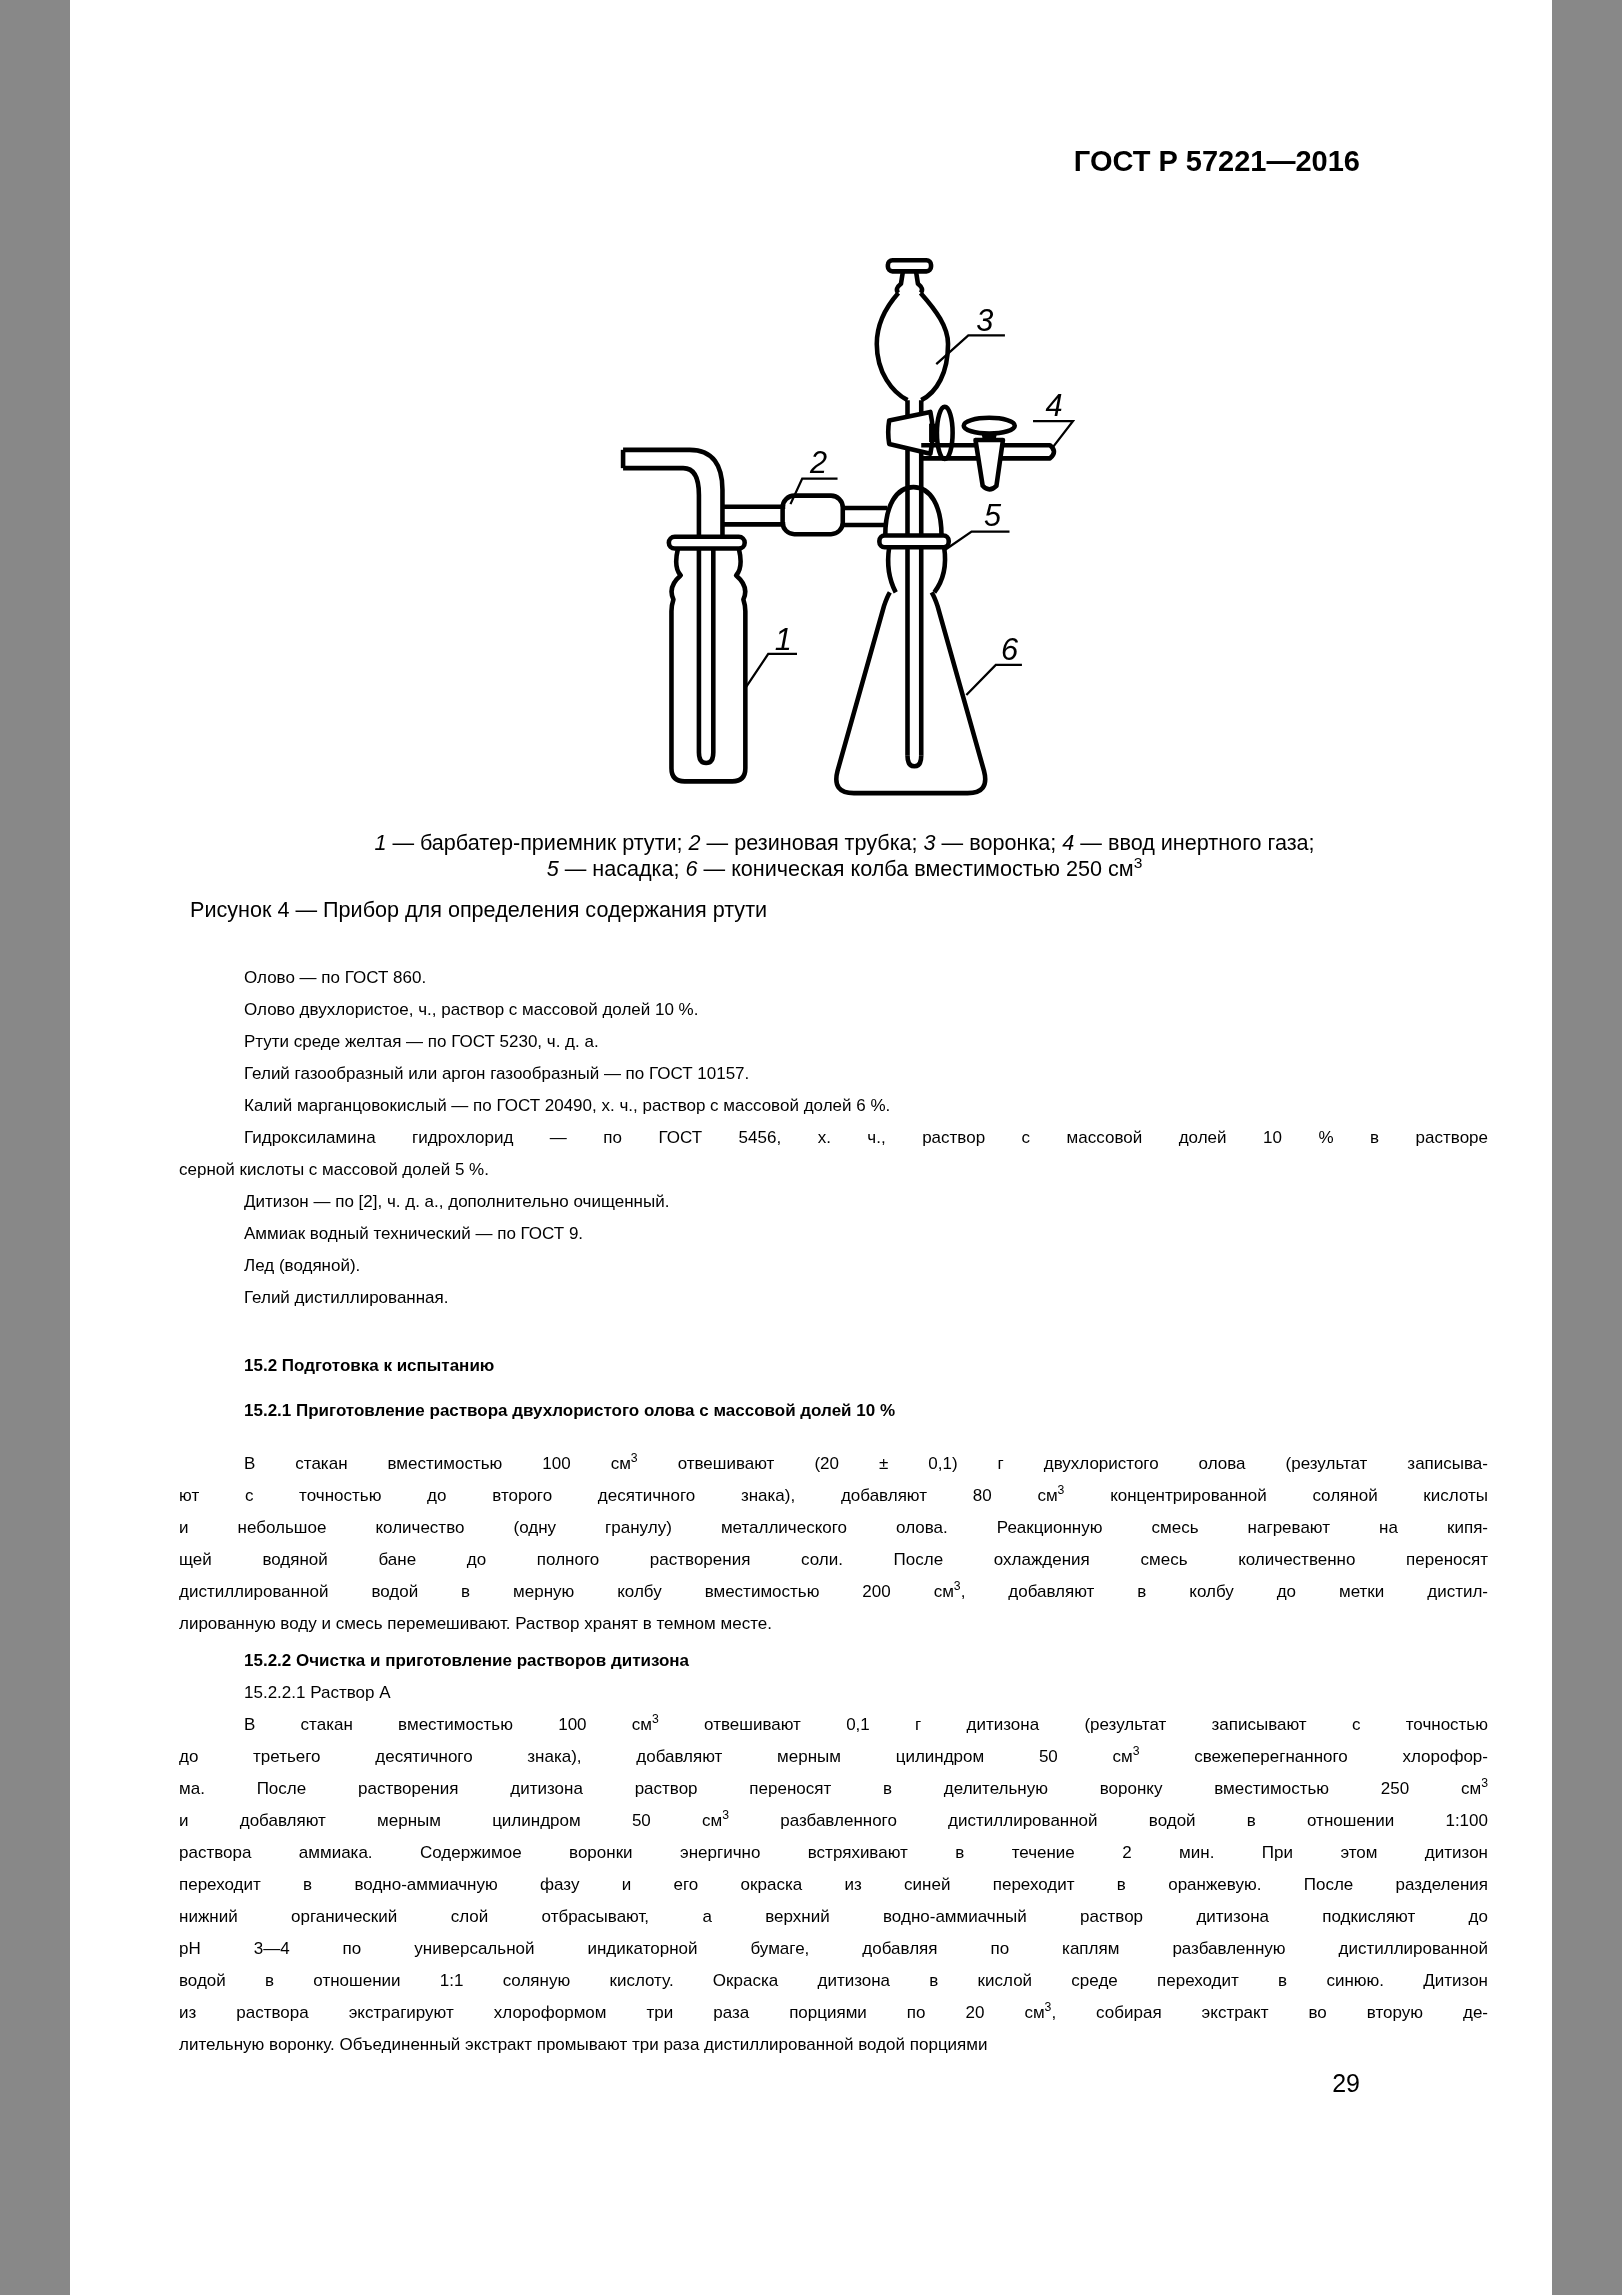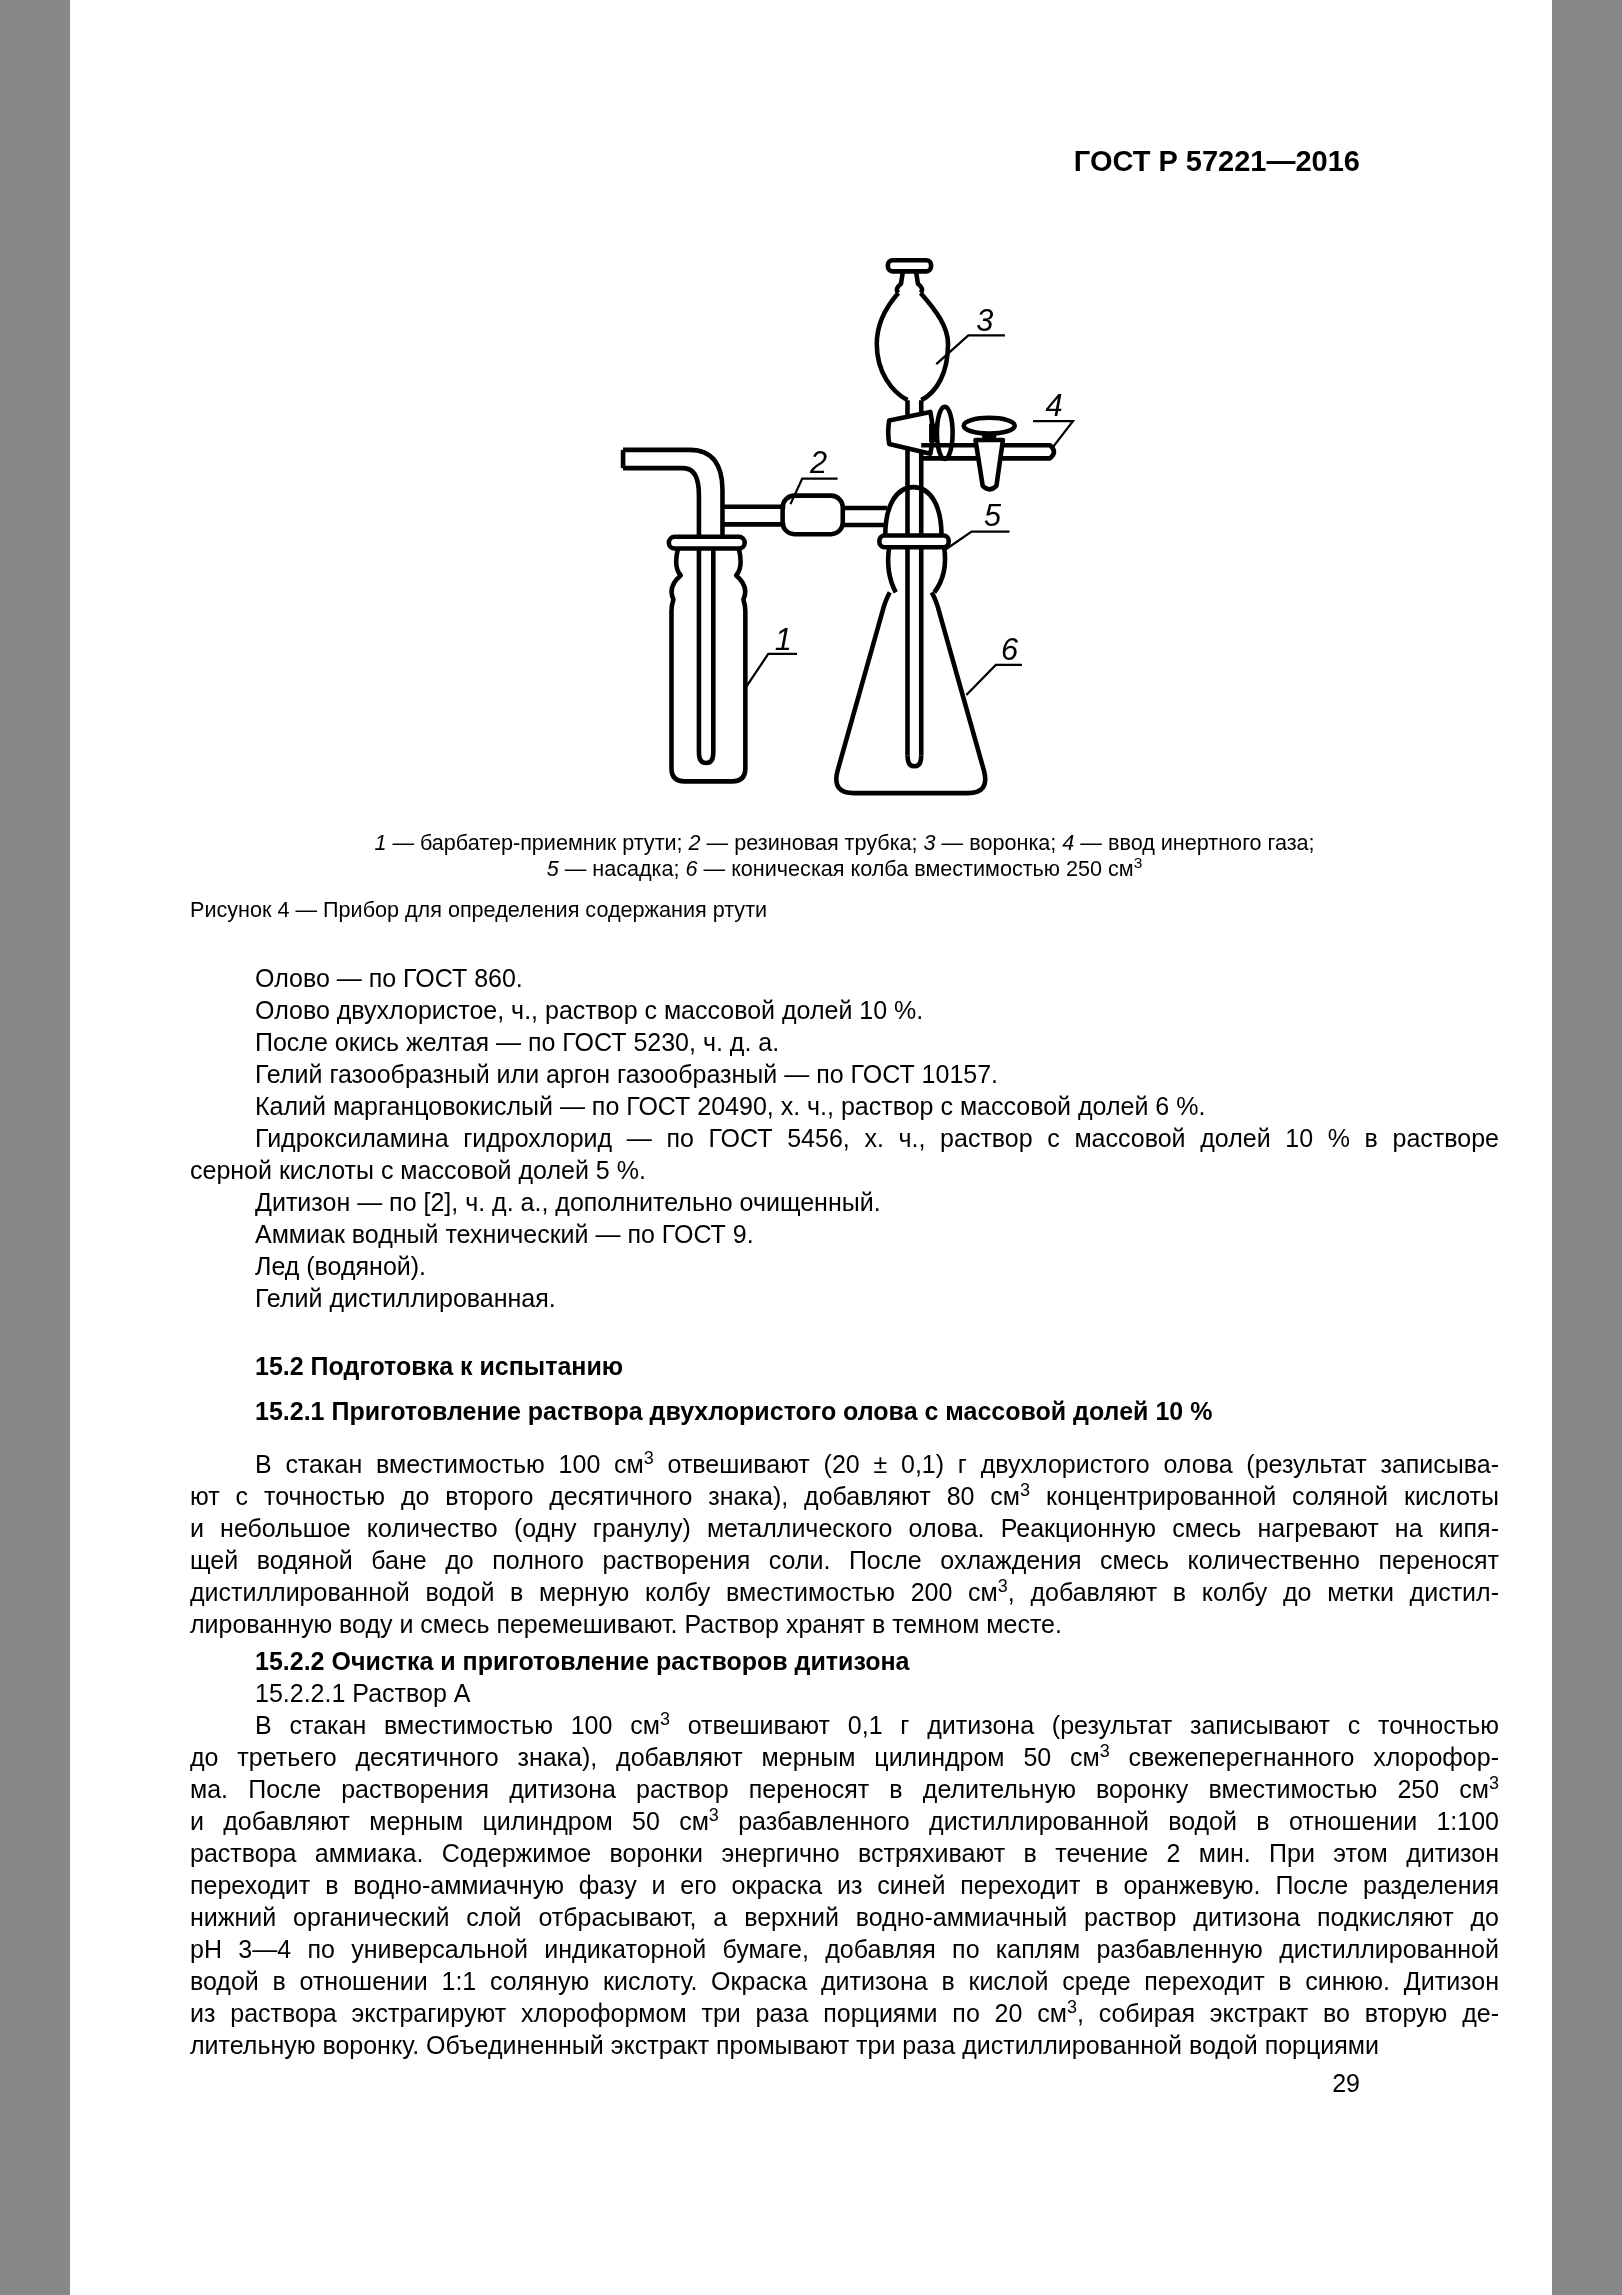--- a/index.html
+++ b/index.html
@@ -17,22 +17,22 @@
   .caption {
     position:absolute; left:120px; top:830px; width:1309px;
     text-align:center; font-size:21.6px; line-height:26px;
   }
   .fig-title {
     position:absolute; left:120px; top:897px; width:1309px;
     text-align:left; font-size:21.6px;
   }
   .it { font-style:italic; }
   .body-block {
-    position:absolute; left:120px; top:962px; width:1309px;
-    font-size:25px; line-height:32px;
+    position:absolute; left:109px; top:962px; width:1309px;
+    font-size:17px; line-height:32px;
   }
   .bl { white-space:normal; }
   .bl.ind { padding-left:65px; }
   .bl.j { text-align:justify; text-align-last:justify; }
   .bl.hb { font-weight:bold; }
   sup { font-size:72%; vertical-align:super; line-height:0; }
   .page-num { position:absolute; top:2069px; right:192px; font-size:25px; }
   .glass { stroke:#000; stroke-width:7; fill:none; stroke-linejoin:round; }
   .whitefill { fill:#ffffff; }
   .leader { stroke:#000; stroke-width:3.5; fill:none; }
@@ -117,21 +117,21 @@
   <div class="caption" id="caption-lines">
       <div class="cap-line"><span class="it">1</span><span> — барбатер-приемник ртути; </span><span class="it">2</span><span> — резиновая трубка; </span><span class="it">3</span><span> — воронка; </span><span class="it">4</span><span> — ввод инертного газа;</span></div>
       <div class="cap-line"><span class="it">5</span><span> — насадка; </span><span class="it">6</span><span> — коническая колба вместимостью 250 см<sup>3</sup></span></div>
     </div>
 
   <div class="fig-title">Рисунок 4 — Прибор для определения содержания ртути</div>
 
   <div class="body-block" id="body-lines">
       <div class="bl ind">Олово — по ГОСТ 860.</div>
       <div class="bl ind">Олово двухлористое, ч., раствор с массовой долей 10 %.</div>
-      <div class="bl ind">После окись желтая — по ГОСТ 5230, ч. д. а.</div>
+      <div class="bl ind">Ртути среде желтая — по ГОСТ 5230, ч. д. а.</div>
       <div class="bl ind">Гелий газообразный или аргон газообразный — по ГОСТ 10157.</div>
       <div class="bl ind">Калий марганцовокислый — по ГОСТ 20490, х. ч., раствор с массовой долей 6 %.</div>
       <div class="bl j ind">Гидроксиламина гидрохлорид — по ГОСТ 5456, х. ч., раствор с массовой долей 10 % в растворе</div>
       <div class="bl">серной кислоты с массовой долей 5 %.</div>
       <div class="bl ind">Дитизон — по [2], ч. д. а., дополнительно очищенный.</div>
       <div class="bl ind">Аммиак водный технический — по ГОСТ 9.</div>
       <div class="bl ind">Лед (водяной).</div>
       <div class="bl ind">Гелий дистиллированная.</div>
       <div class="bl ind hb" style="margin-top: 36px;">15.2 Подготовка к испытанию</div>
       <div class="bl ind hb" style="margin-top: 13px;">15.2.1 Приготовление раствора двухлористого олова с массовой долей 10 %</div>

